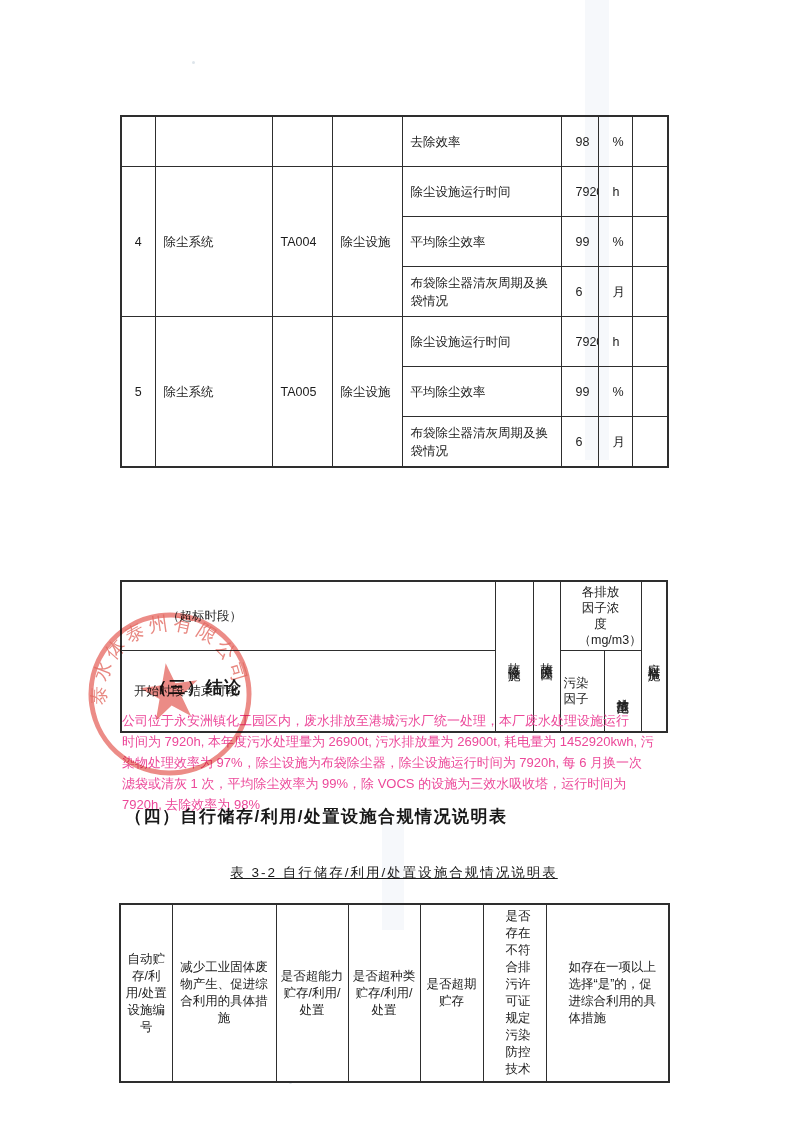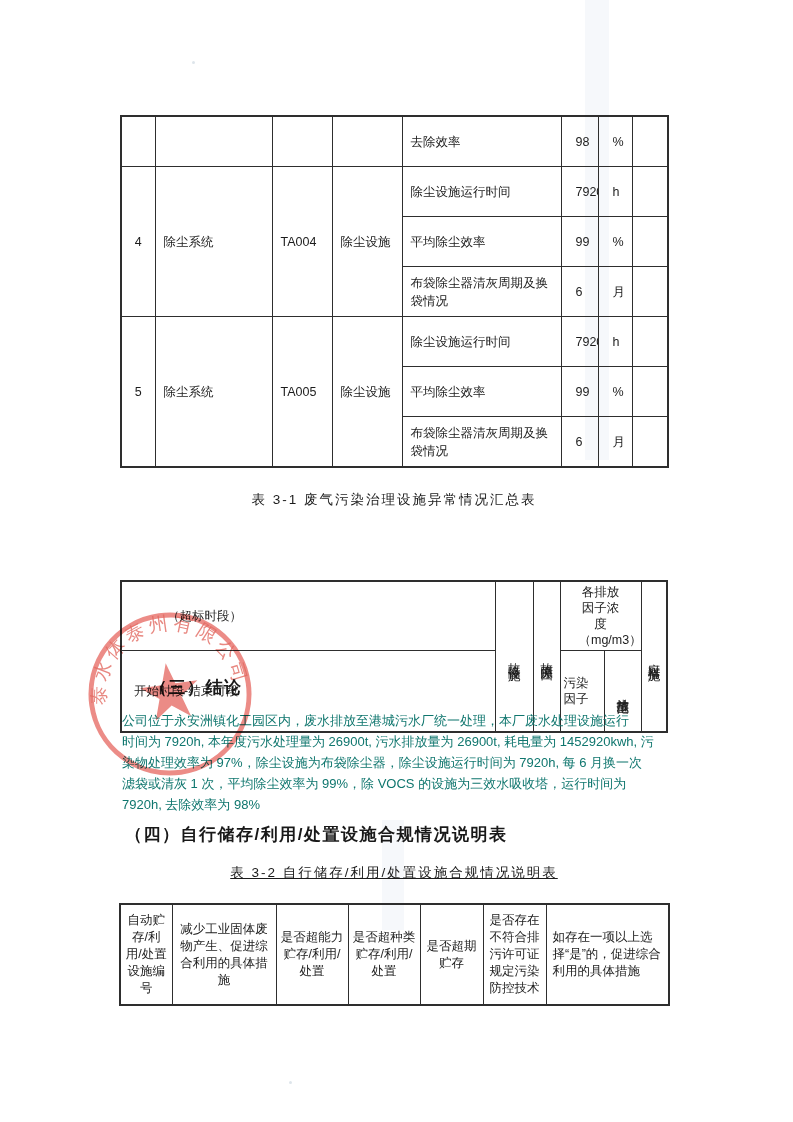--- a/index.html
+++ b/index.html
@@ -30,25 +30,25 @@
   .t31 td{font-size:12.5px;}
   .t31 .overstd-hdr{padding-left:45px;height:58px;}
   .t31 .overstd-val{padding-left:12px;height:76px;}
   .vtext{writing-mode:vertical-rl;text-orientation:upright;letter-spacing:2px;
          margin:0 auto;line-height:1;}
   .t31 .vcell{text-align:center;vertical-align:middle;padding:2px 1px;}
   .t31 .grp-hdr{text-align:center;line-height:16px;padding:2px 18px;}
   .t31 .sub-hdr{text-align:left;padding:2px 3px;line-height:16px;}
 
   .conclusion-body{position:absolute;left:122px;top:710px;width:552px;font-size:13px;
-                   line-height:21px;white-space:pre-wrap;color:#0f766e;}
+                   line-height:21px;white-space:pre-wrap;color:#ec4899;}
 
   .t32{position:absolute;left:119px;top:903px;width:549px;border:2px solid #2e2e2e;}
   .t32 td{height:93px;text-align:center;line-height:17px;padding:3px 4px;font-size:12.5px;}
-  .t32 .left-cell{text-align:left;padding-left:6px;}
+  .t32 .left-cell{text-align:left;padding-left:22px;}
 
   .stamp{position:absolute;left:82px;top:606px;width:176px;height:176px;
          mix-blend-mode:multiply;opacity:.85;pointer-events:none;}
 </style>
 </head>
 <body>
 
 <div class="page">
 
   <div class="scanband" style="left:585px;top:0;width:24px;height:460px;background:rgba(190,208,230,0.14);"></div>
@@ -119,21 +119,20 @@
     <tr>
       <td class="c-param">布袋除尘器清灰周期及换袋情况</td>
       <td class="c-val">6</td>
       <td class="c-unit">月</td>
       <td></td>
     </tr>
   </tbody>
     </table>
 
 
-  <div class="tbl-title" style="top:491px;">表 3-1 废气污染治理设施异常情况汇总表</div>
 
   <table class="t31">
     <colgroup>
       <col style="width:374px">
         <col style="width:38px">
         <col style="width:27px">
       <col style="width:44px">
         <col style="width:37px">
         <col style="width:26px">
     </colgroup>
@@ -162,21 +161,21 @@
     </table>
 
   <div class="sec-heading" style="left:150px;top:676px;">（三）结论</div>
 
   <div class="conclusion-body">公司位于永安洲镇化工园区内，废水排放至港城污水厂统一处理，本厂废水处理设施运行
 时间为 7920h, 本年度污水处理量为 26900t, 污水排放量为 26900t, 耗电量为 1452920kwh, 污
 染物处理效率为 97%，除尘设施为布袋除尘器，除尘设施运行时间为 7920h, 每 6 月换一次
 滤袋或清灰 1 次，平均除尘效率为 99%，除 VOCS 的设施为三效水吸收塔，运行时间为
 7920h, 去除效率为 98%</div>
 
-  <div class="sec-heading" style="left:125px;top:823px;text-align:right;">（四）自行储存/利用/处置设施合规情况说明表</div>
+  <div class="sec-heading" style="left:125px;top:805px;text-align:right;">（四）自行储存/利用/处置设施合规情况说明表</div>
 
   <div class="tbl-title" style="top:864px;text-decoration:underline;">表 3-2 自行储存/利用/处置设施合规情况说明表</div>
 
   <table class="t32">
     <colgroup>
       <col style="width:52px">
         <col style="width:104px">
         <col style="width:72px">
         <col style="width:72px">
       <col style="width:63px">

